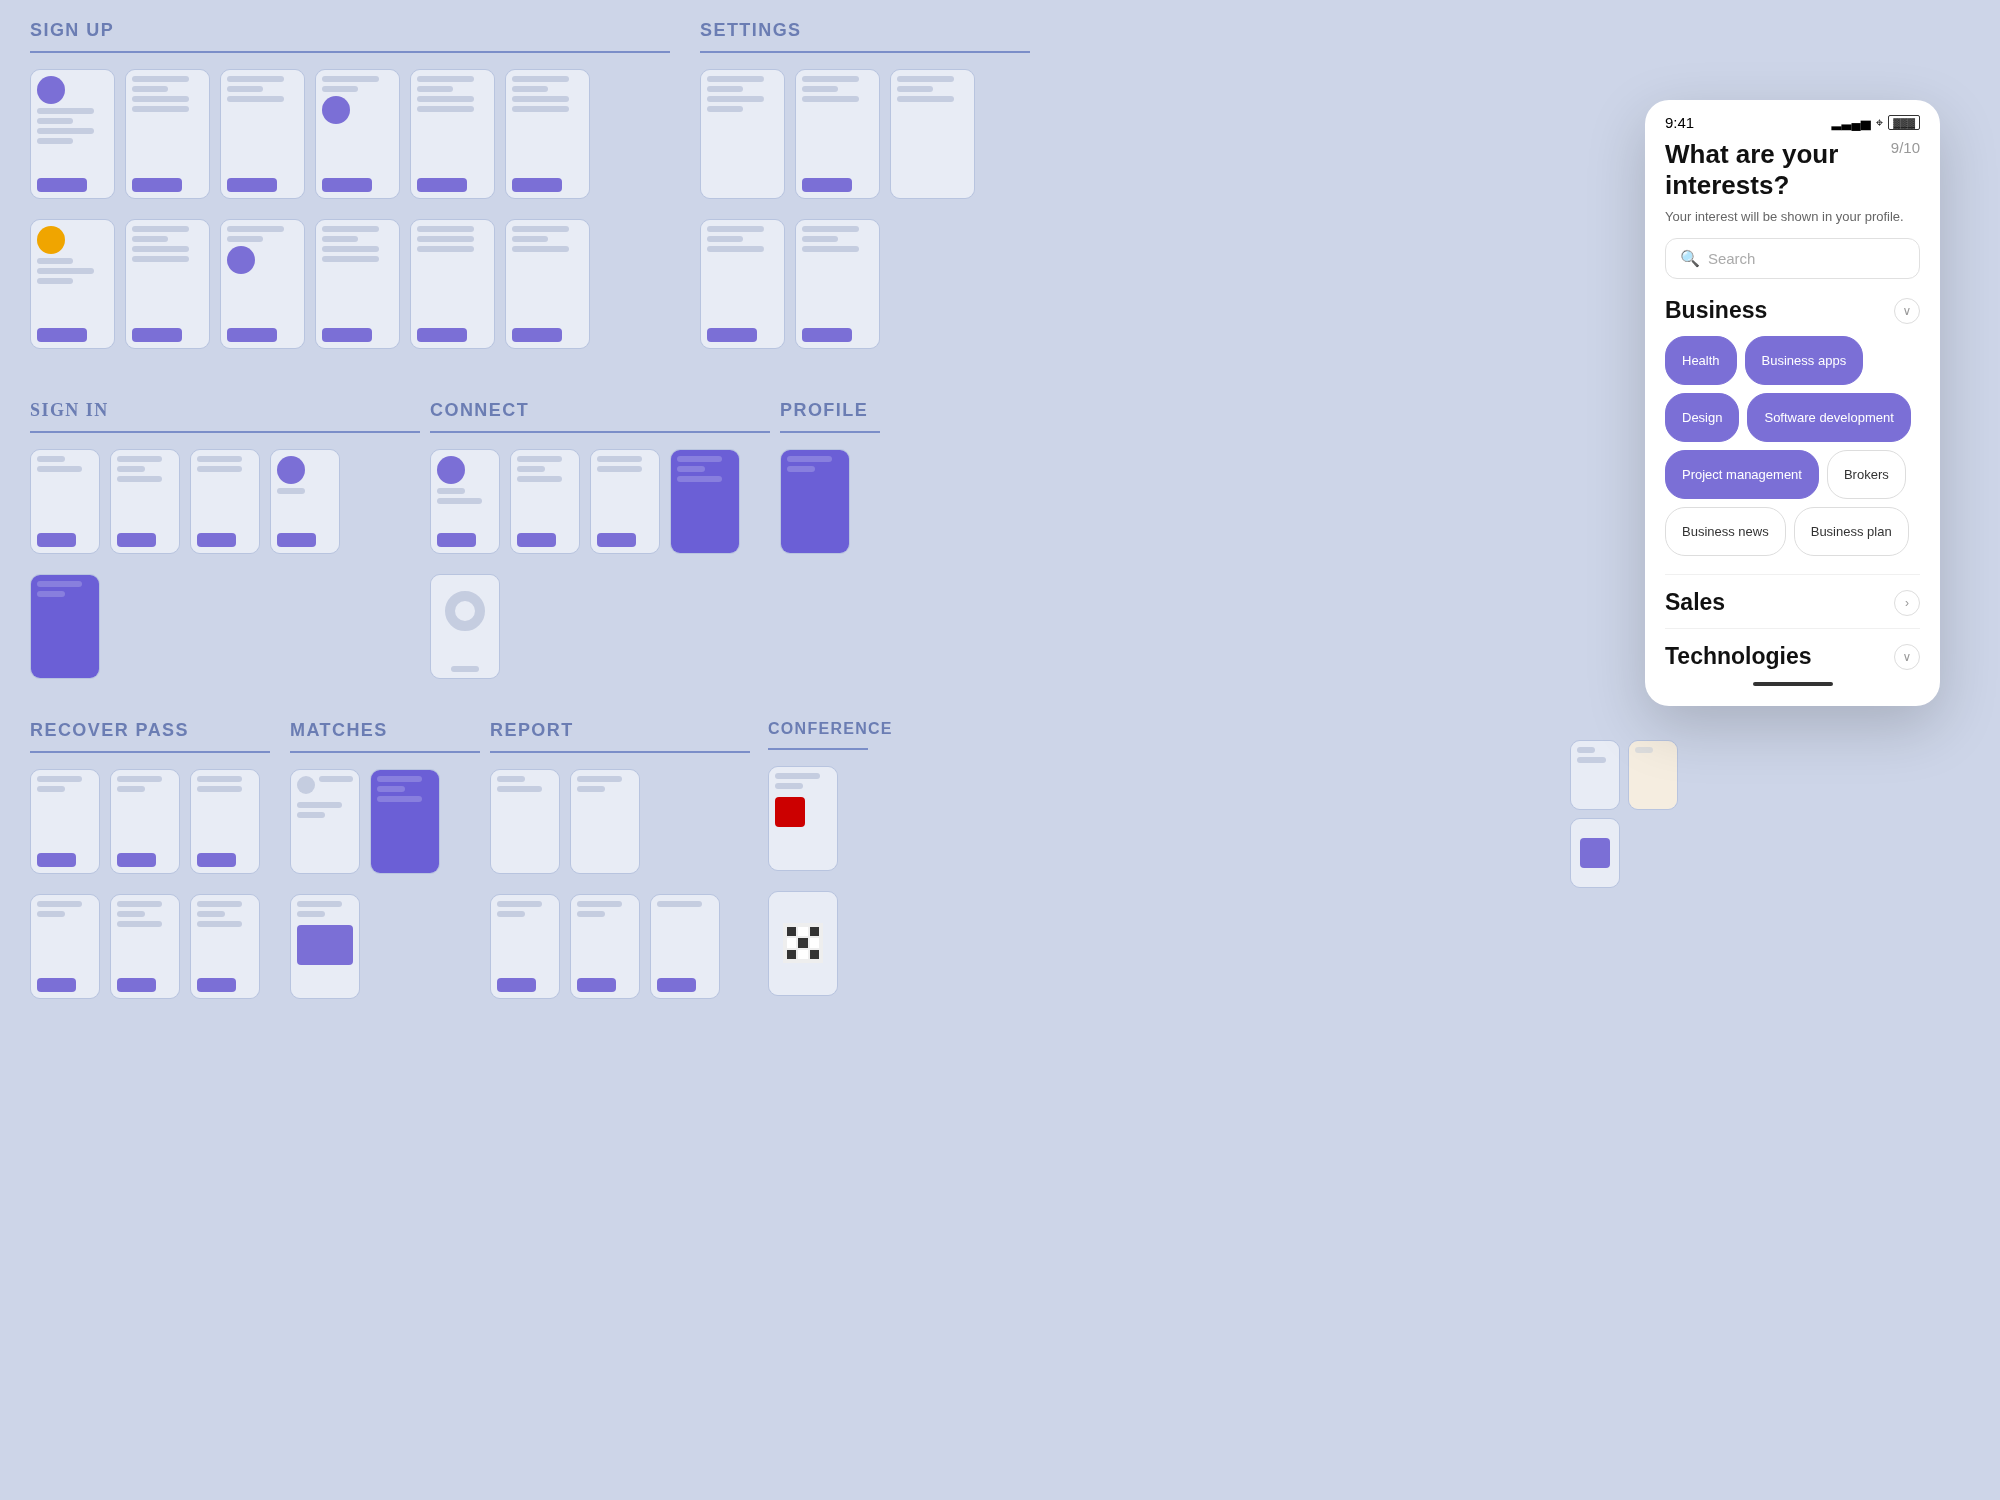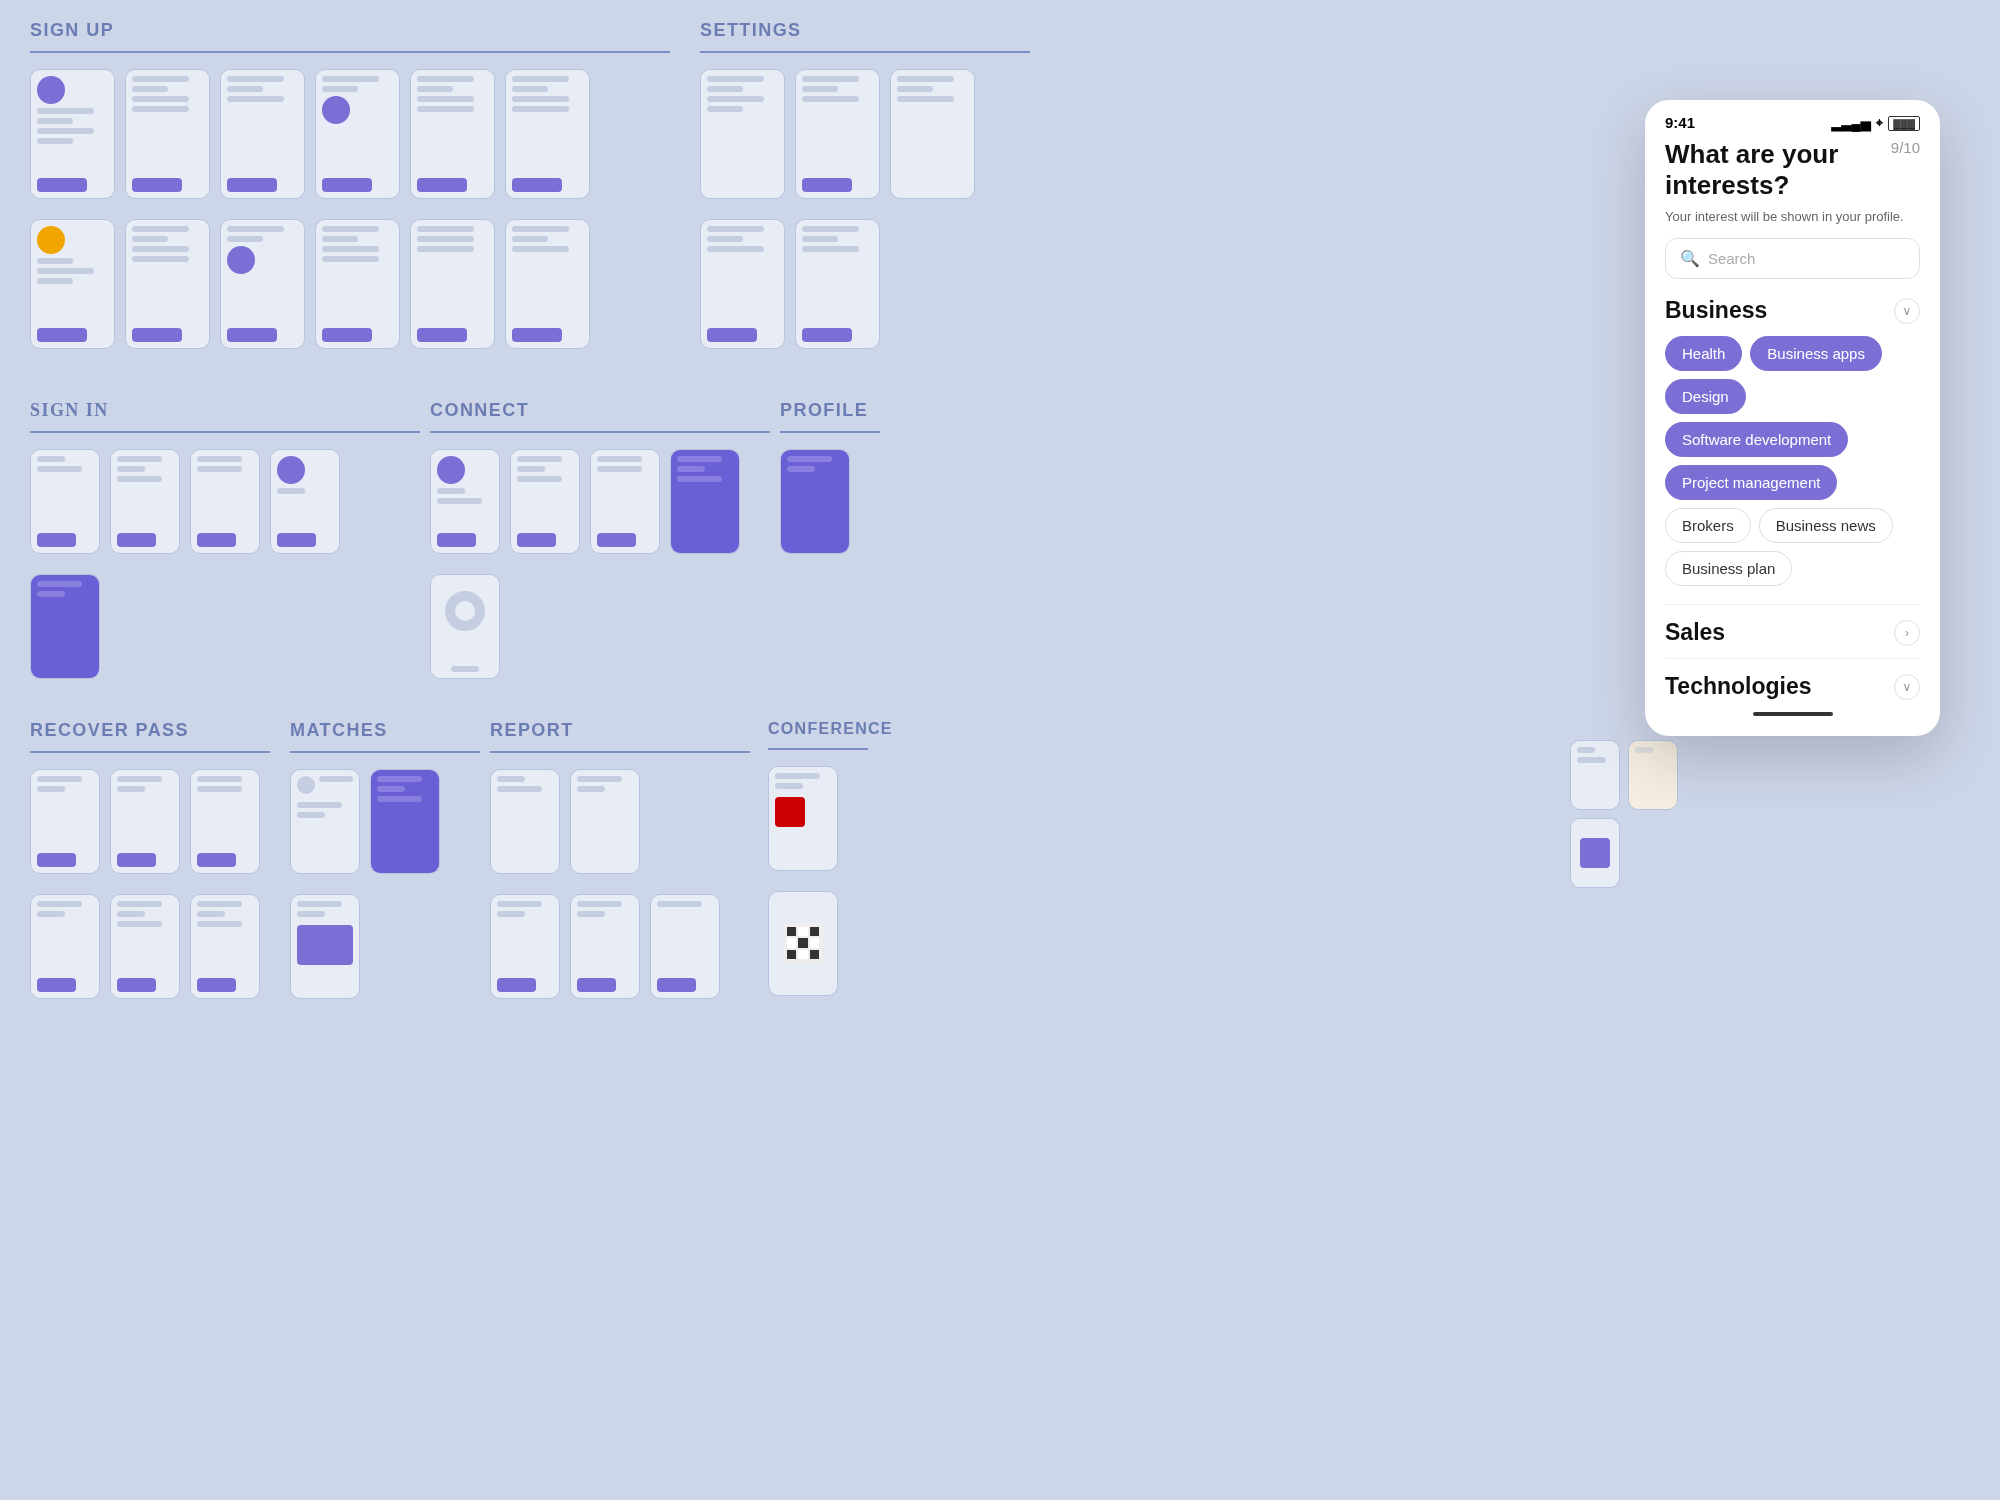--- a/index.html
+++ b/index.html
@@ -97,24 +97,24 @@
       background: white;
       border-radius: 24px;
       box-shadow: 0 20px 60px rgba(0,0,0,0.18);
       overflow: hidden;
       z-index: 100;
     }
 
     .phone-status-bar {
       display: flex;
       justify-content: space-between;
-      align-items: flex-end;
+      align-items: center;
       padding: 14px 20px 8px;
       font-size: 15px;
-      font-weight: 700;
+      font-weight: 400;
     }
 
     .status-icons {
       display: flex;
       align-items: center;
       gap: 5px;
       font-size: 13px;
     }
 
     .phone-content {
@@ -192,23 +192,23 @@
     }
 
     .tags-container {
       display: flex;
       flex-wrap: wrap;
       gap: 8px;
       margin-bottom: 18px;
     }
 
     .tag {
-      padding: 8px 16px;
+      padding: 16px 16px;
       border-radius: 20px;
-      font-size: 15px;
+      font-size: 13px;
       font-weight: 500;
       cursor: pointer;
       border: 1.5px solid transparent;
     }
 
     .tag.selected {
       background: #7b6fd6;
       color: white;
       border-color: #7b6fd6;
     }

